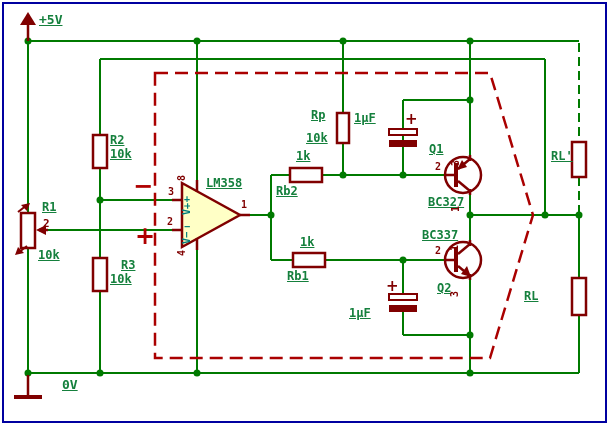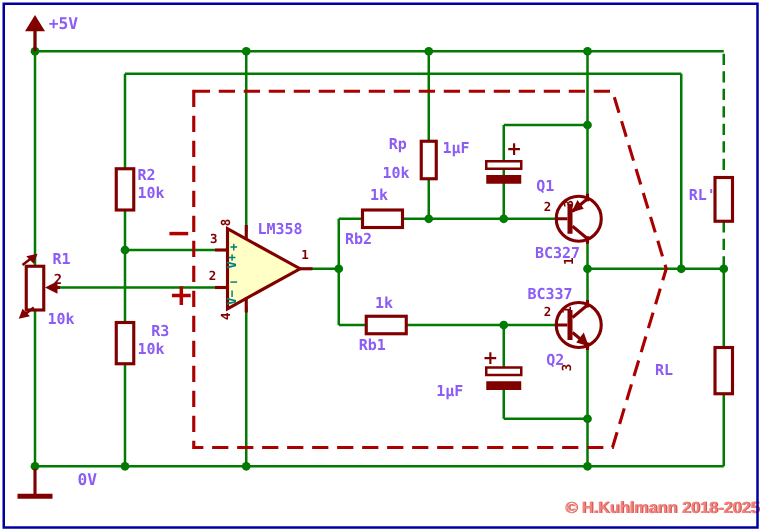--- a/index.html
+++ b/index.html
@@ -2,21 +2,21 @@
 <html><head>
 <meta charset="utf-8">
 <style>
   html,body { margin:0; padding:0; background:#ffffff; }
   #stage {
     position:relative; width:609px; height:425px; background:#ffffff;
     font-family:"DejaVu Sans Mono", monospace; overflow:hidden;
   }
   .frame { position:absolute; inset:2px; border:2px solid #0000a0; pointer-events:none; }
   svg.sch { position:absolute; left:0; top:0; }
-  .lbl  { position:absolute; font:bold 12px "DejaVu Sans Mono", monospace; color:#8b5cf6; white-space:nowrap; line-height:13px; }
+  .lbl  { position:absolute; font:bold 12px "DejaVu Sans Mono", monospace; color:#15803d; white-space:nowrap; line-height:13px;text-decoration:underline; }
   .big  { font-size:13px; }
   .pin  { position:absolute; font:bold 11px "DejaVu Sans Mono", monospace; color:#800000; white-space:nowrap; line-height:11px; }
   .tiny { font-size:10px; line-height:10px; }
   .rot  { transform:rotate(-90deg); transform-origin:0 100%; }
   .teal { color:#007d7d; }
   .sign { position:absolute; font:bold 24px "DejaVu Sans", sans-serif; color:#b00000; line-height:20px; }
   .cap-plus { position:absolute; font:bold 15px "DejaVu Sans", sans-serif; color:#800000; line-height:13px; }
   .copyright { position:absolute; font:bold 13px "Liberation Sans", sans-serif; color:#f4827d;
                text-shadow:1px 0 0 #cc5a55; white-space:nowrap; }
 </style>
@@ -202,16 +202,15 @@
 
   <span class="lbl" style="left:422px;top:229px">BC337</span>
   <span class="lbl" style="left:437px;top:282px">Q2</span>
   <span class="pin tiny" style="left:435px;top:246px">2</span>
   <span class="pin tiny rot" style="left:460px;top:241px">1</span>
   <span class="pin tiny rot" style="left:460px;top:287px">3</span>
 
   <span class="lbl" style="left:551px;top:150px">RL'</span>
   <span class="lbl" style="left:524px;top:290px">RL</span>
 
-  <span class="copyright" style="left:452px;top:398px">© H.Kuhlmann 2018-2025</span>
 
   <div class="frame"></div>
 </div>
 
 </body></html>

